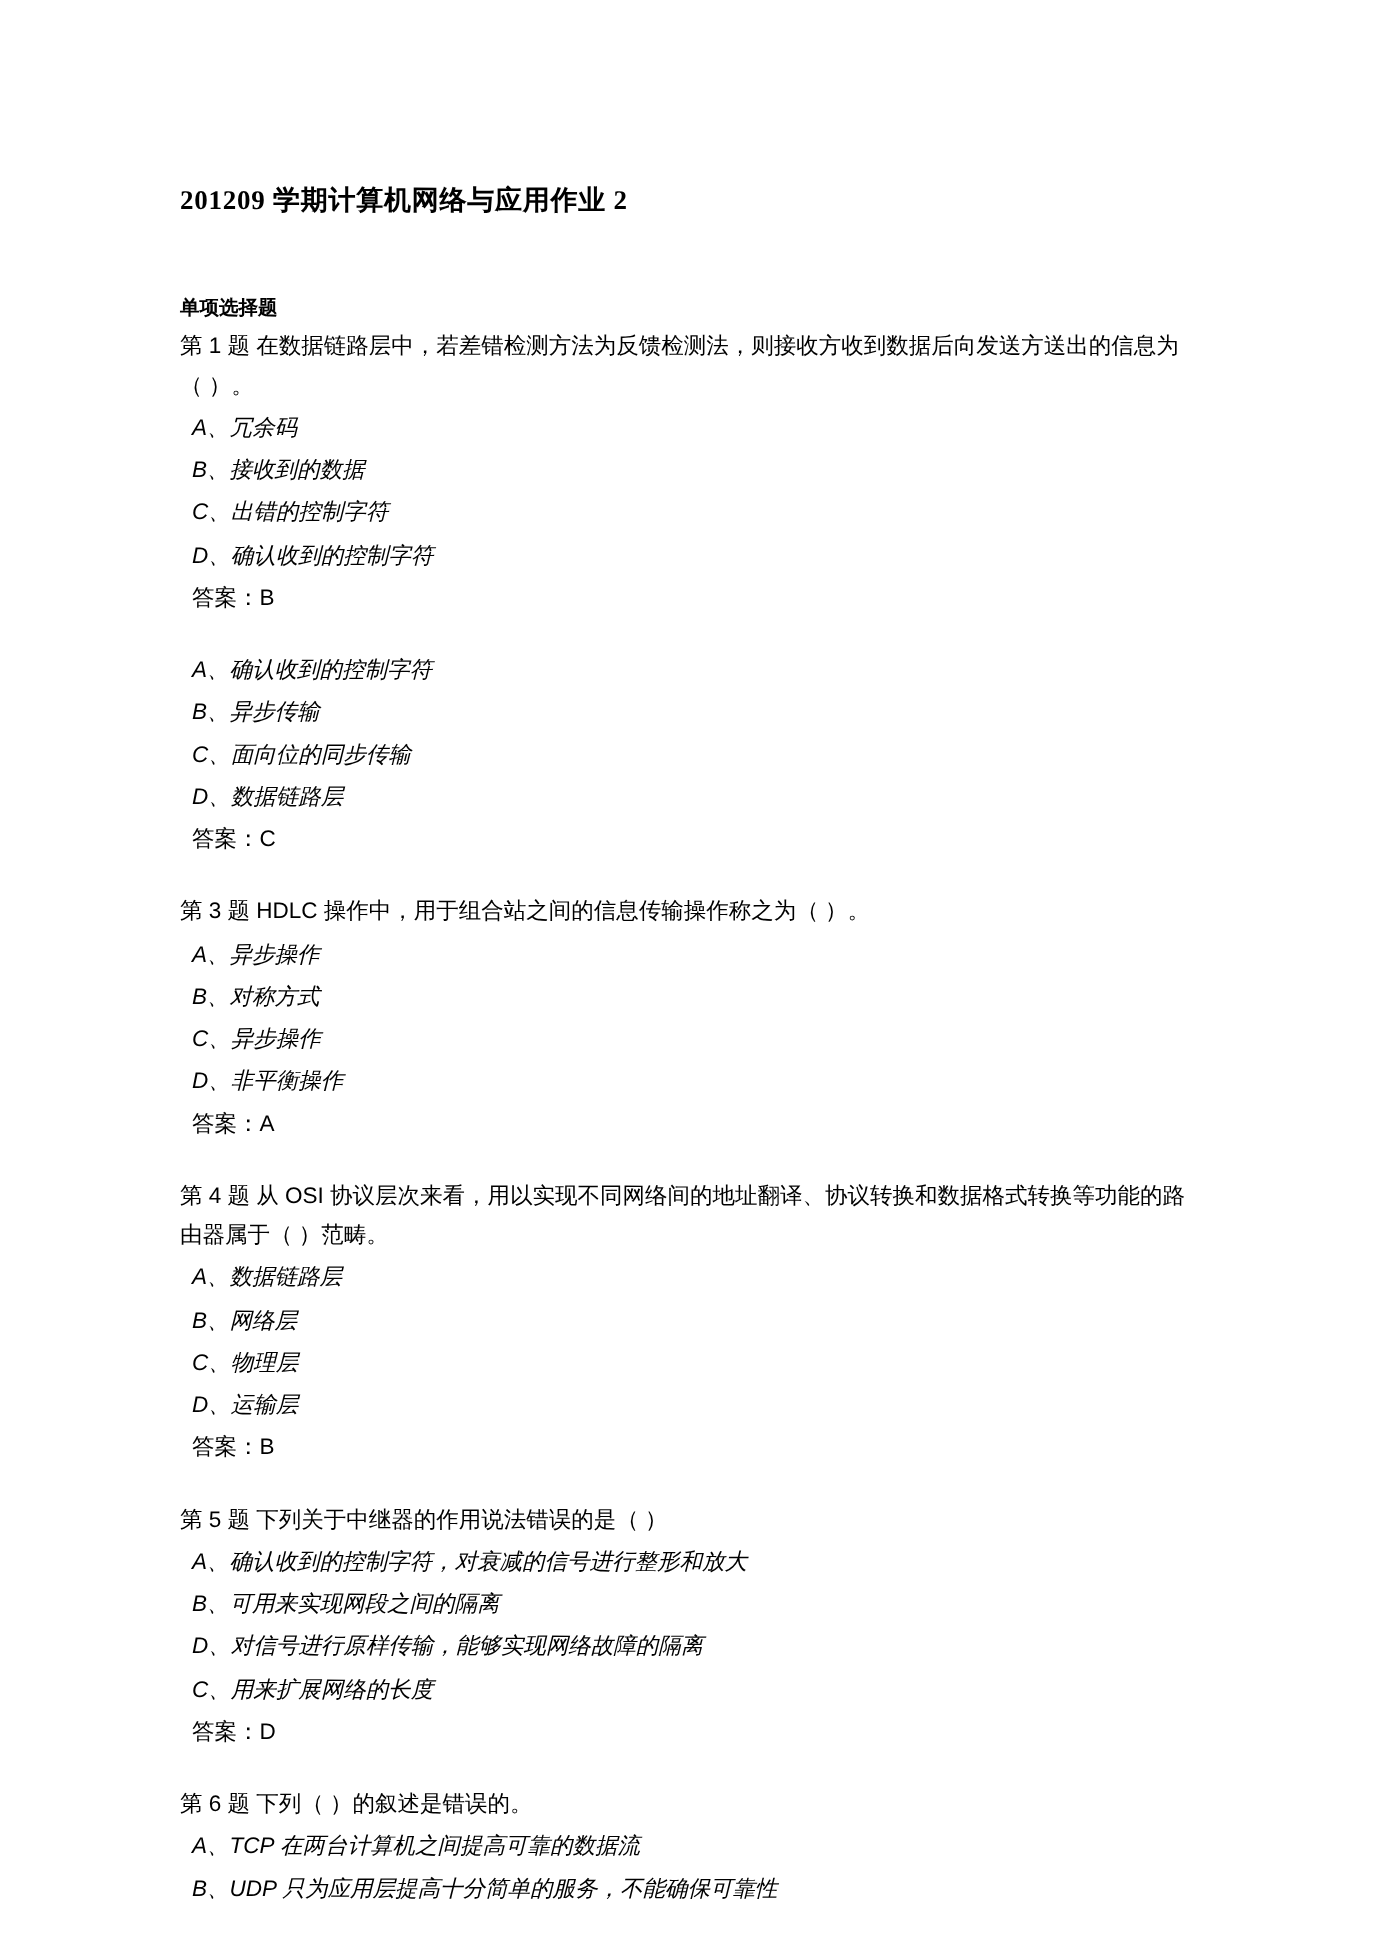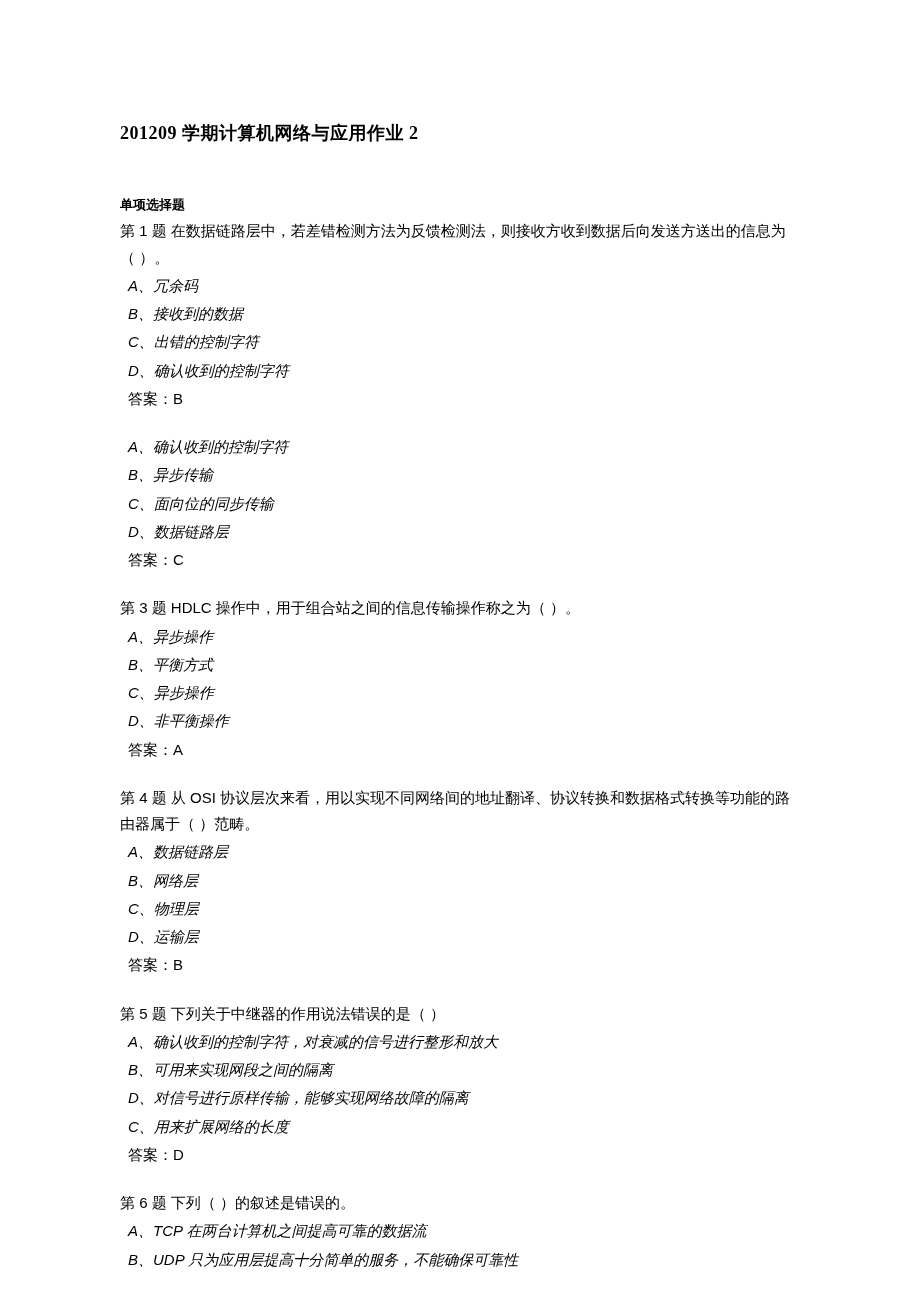--- a/index.html
+++ b/index.html
@@ -67,21 +67,21 @@
     <p class="opt">A、确认收到的控制字符</p>
     <p class="opt">B、异步传输</p>
     <p class="opt">C、面向位的同步传输</p>
     <p class="opt">D、数据链路层</p>
     <p class="ans">答案：C</p>
   </div>
 
   <div class="question-block">
     <p class="q-text">第 3 题  HDLC 操作中，用于组合站之间的信息传输操作称之为（   ）。</p>
     <p class="opt">A、异步操作</p>
-    <p class="opt">B、平衡方式</p>
+    <p class="opt">B、对称方式</p>
     <p class="opt">C、异步操作</p>
     <p class="opt">D、非平衡操作</p>
     <p class="ans">答案：A</p>
   </div>
 
   <div class="question-block">
     <p class="q-text">第 4 题  从 OSI 协议层次来看，用以实现不同网络间的地址翻译、协议转换和数据格式转换等功能的路由器属于（   ）范畴。</p>
     <p class="opt">A、数据链路层</p>
     <p class="opt">B、网络层</p>
     <p class="opt">C、物理层</p>

